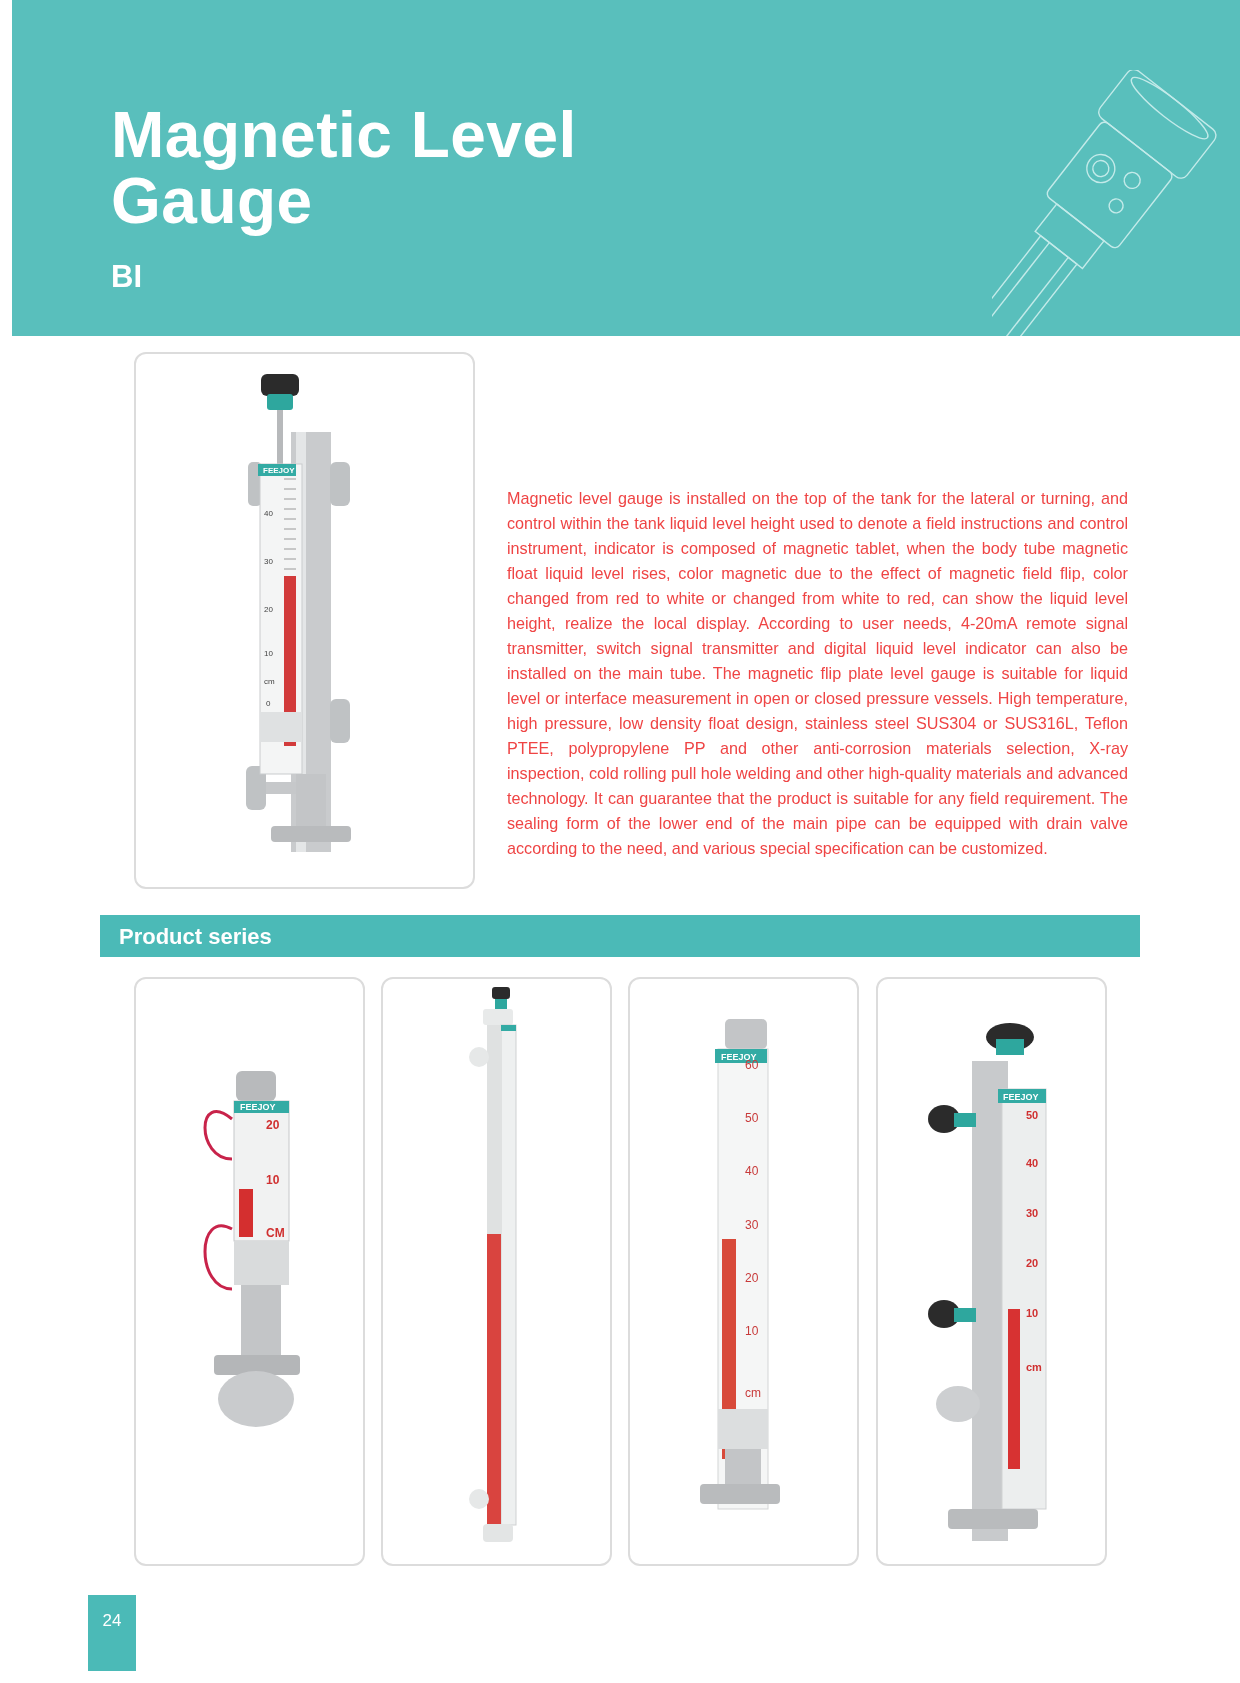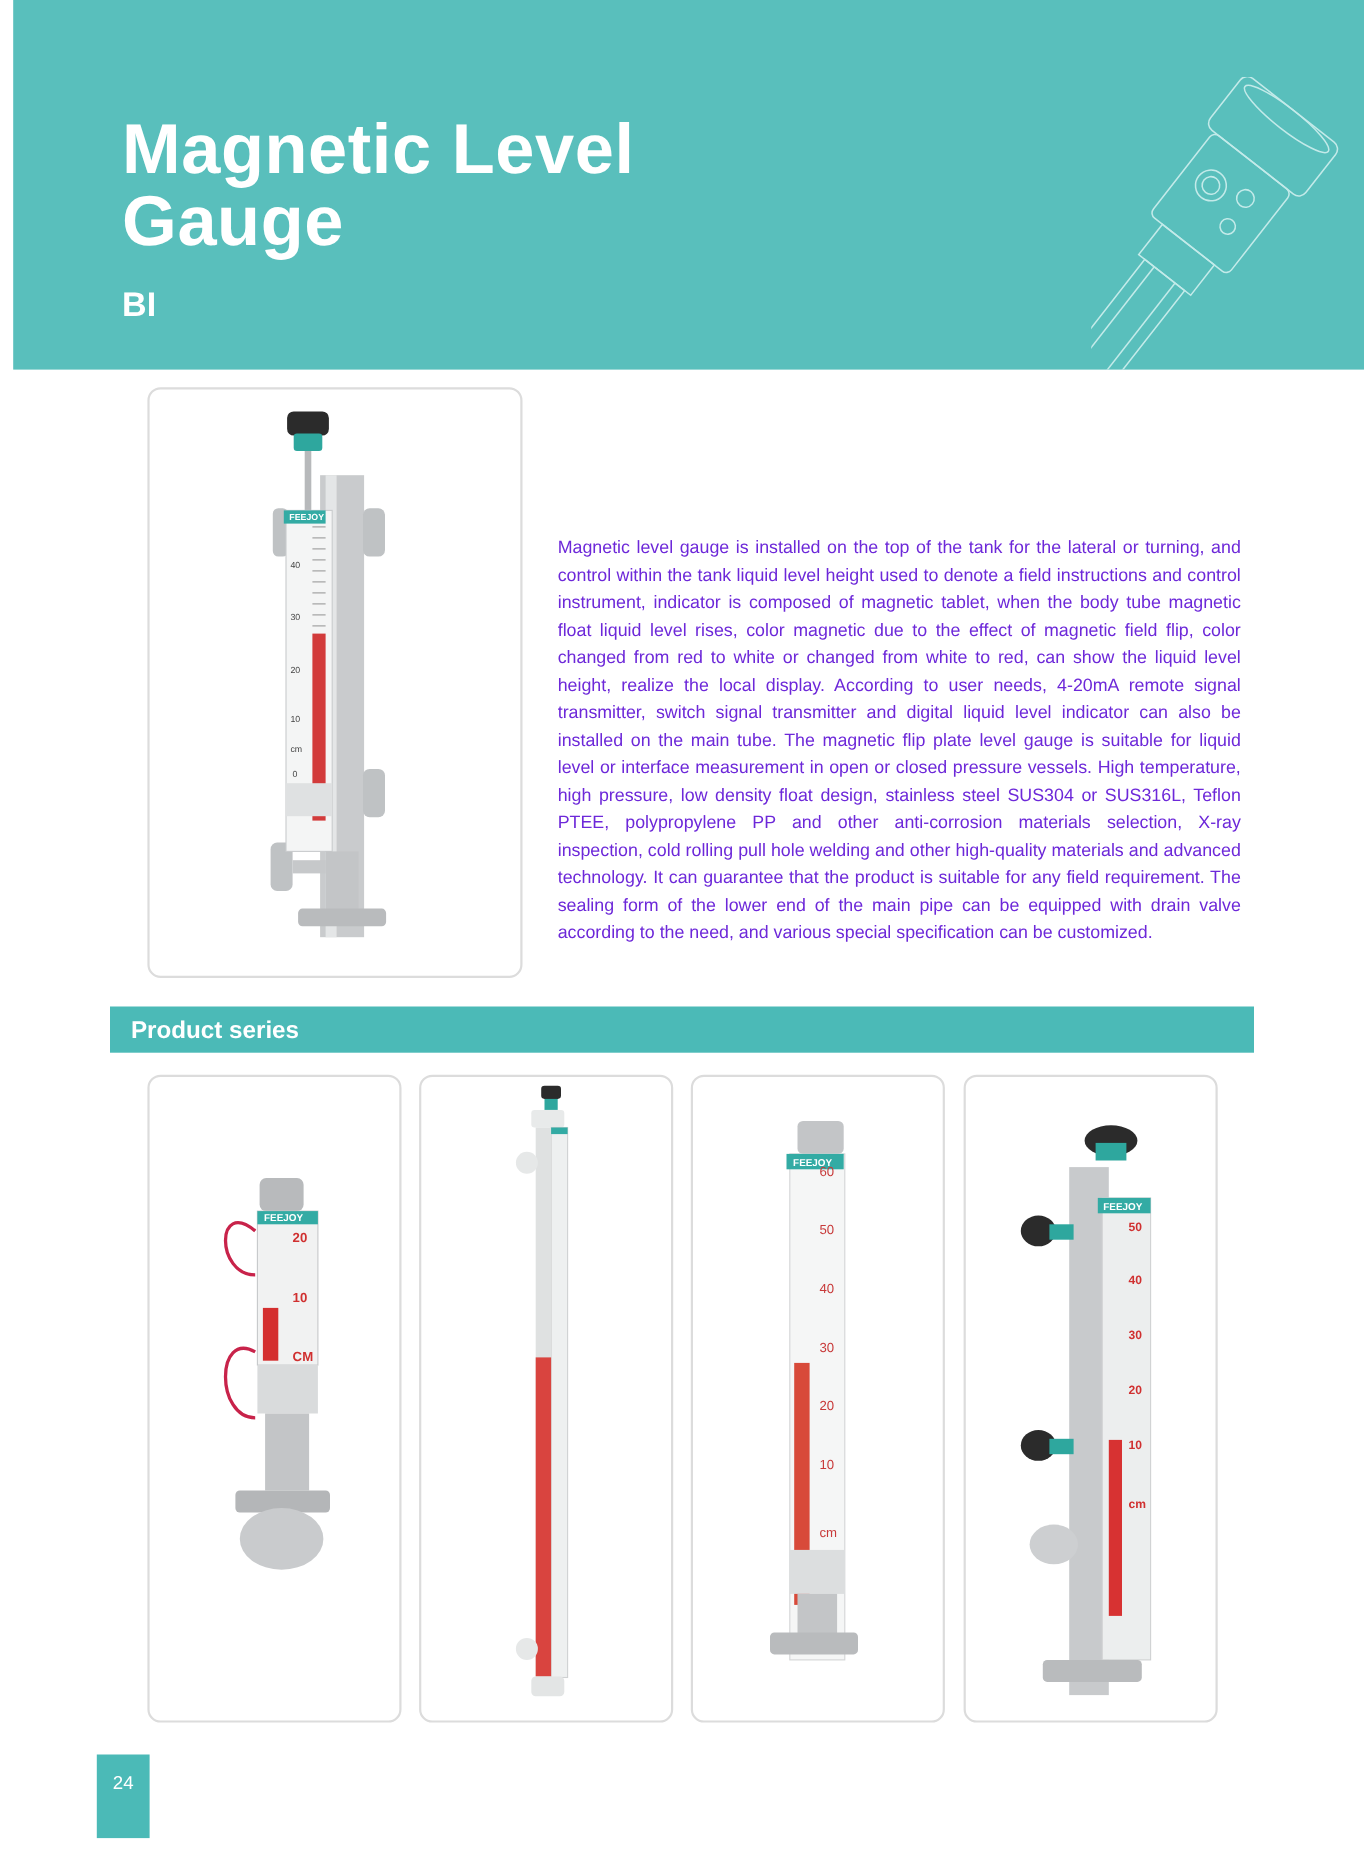--- a/index.html
+++ b/index.html
@@ -5,21 +5,21 @@
   * { box-sizing: border-box; margin: 0; padding: 0; }
   html, body { width: 1240px; height: 1683px; background: #ffffff; overflow: hidden; }
   body { position: relative; font-family: "Liberation Sans", sans-serif; color: #3a3a3a; }
 
   .header { position: absolute; left: 0; top: 0; width: 1240px; height: 336px; background: #59bfbc; overflow: hidden; margin-left: 12px; }
   .title { position: absolute; left: 99px; top: 102px; color: #ffffff; font-weight: bold; font-size: 64px; line-height: 66px; letter-spacing: 0.5px; }
   .subtitle { position: absolute; left: 99px; top: 259px; color: #ffffff; font-weight: bold; font-size: 31px; }
   .deco { position: absolute; left: 980px; top: 70px; width: 270px; height: 270px; }
 
   .main-card { position: absolute; left: 134px; top: 352px; width: 341px; height: 537px; border: 2px solid #dcdcdc; border-radius: 12px; background: #fff; }
-  .desc { position: absolute; left: 507px; top: 486px; width: 621px; font-size: 16.2px; line-height: 25px; text-align: justify; color: #6d28d9; }
+  .desc { position: absolute; left: 507px; top: 486px; width: 621px; font-size: 16.2px; line-height: 25px; text-align: justify; color: #ef4444; }
 
   .section-bar { position: absolute; left: 100px; top: 915px; width: 1040px; height: 42px; background: #4bbab7; }
   .section-title { position: absolute; left: 19px; top: 9px; color: #ffffff; font-weight: bold; font-size: 22px; }
 
   .pcard { position: absolute; top: 977px; width: 231px; height: 589px; border: 2px solid #dcdcdc; border-radius: 12px; background: #fff; overflow: hidden; }
   .pcard svg { position: absolute; left: 0; top: 0; }
 
   .page-num { position: absolute; left: 88px; top: 1595px; width: 48px; height: 76px; background: #4bbab7; color: #ffffff; font-size: 17px; text-align: center; padding-top: 16px; }
 </style>
 </head>

